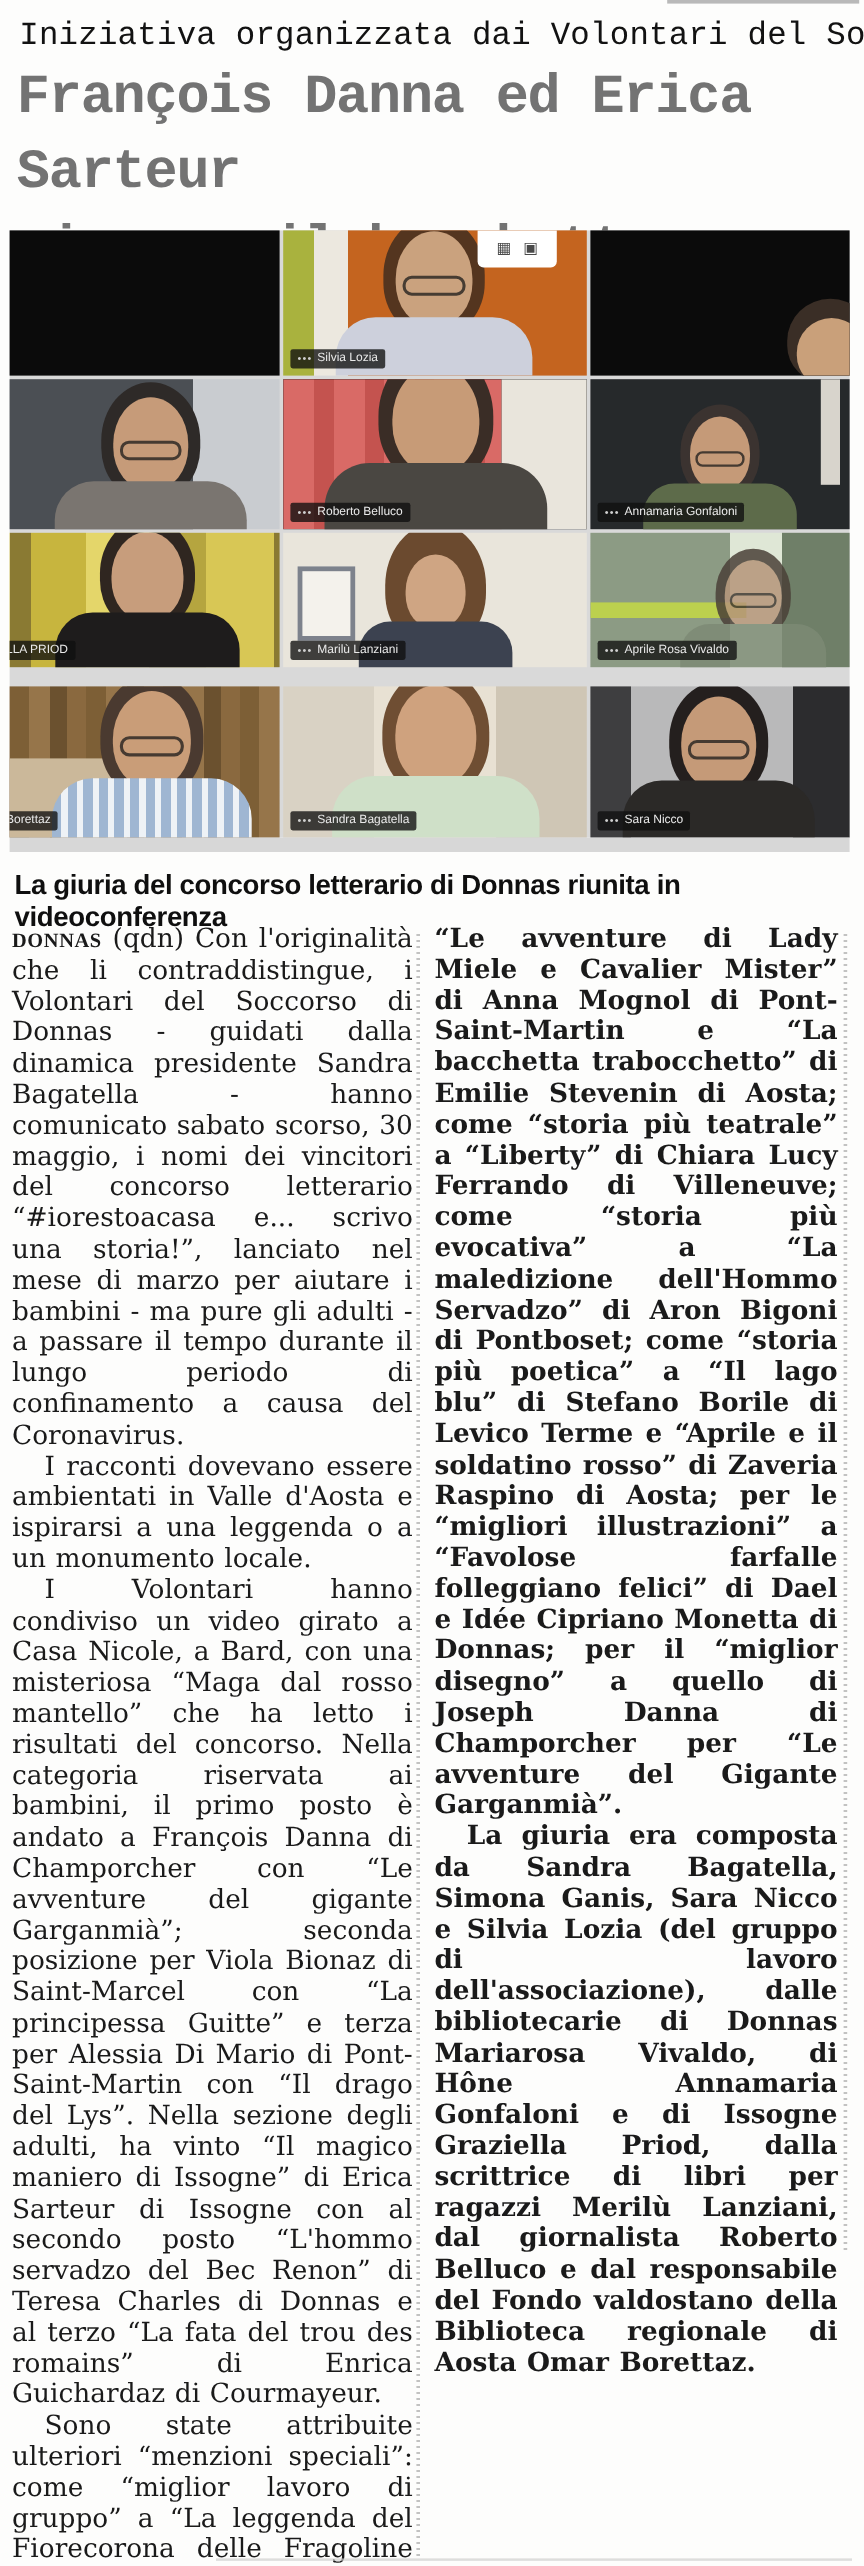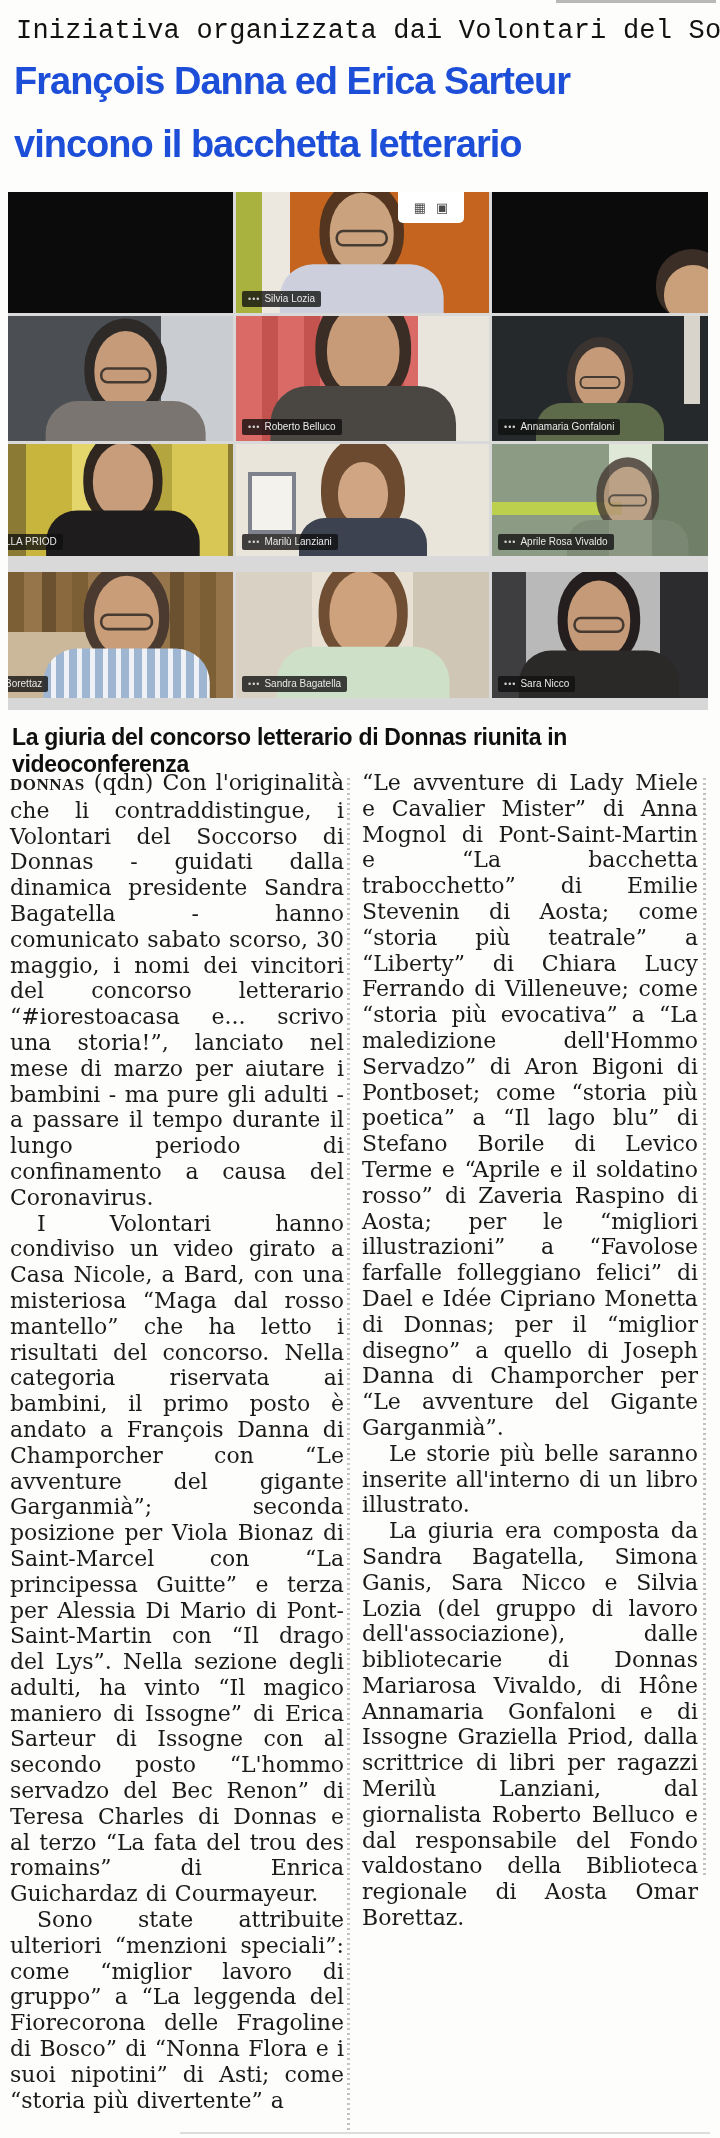--- a/index.html
+++ b/index.html
@@ -1,20 +1,20 @@
 <!DOCTYPE html>
 <html lang="it"><head>
 <meta charset="utf-8">
 <style>
   html,body{margin:0;padding:0;}
   body{width:720px;height:2138px;position:relative;background:#fdfdfc;font-family:"DejaVu Serif",serif;color:#161616;overflow:hidden;}
 
   
   .kicker{position:absolute;top:16px;left:16px;width:692px;font-family:Liberation Mono, monospace;font-size:27px;letter-spacing:.2px;color:#121212;white-space:nowrap;}
-  .headline{position:absolute;top:50px;left:14px;width:700px;font-family:Liberation Sans, sans-serif;font-weight:700;font-size:38px;line-height:63px;letter-spacing:-1px;color:#1d4ed8;}
+  .headline{position:absolute;top:50px;left:14px;width:700px;font-family:Liberation Mono, monospace;font-weight:700;font-size:46px;line-height:63px;letter-spacing:-1px;color:#737373;}
 
   
   .photo{position:absolute;top:192px;left:8px;width:700px;height:506px;background:#d9d9d9;}
   .tile{position:absolute;overflow:hidden;background:#0b0b0b;}
   
   .c1{left:0;width:225px;} .c2{left:228px;width:253px;} .c3{left:484px;width:216px;}
   .r1{top:0;height:121px;} .r2{top:124px;height:125px;} .r3{top:252px;height:112px;} .r4{top:380px;height:126px;}
 
   .bgA,.bgB{position:absolute;}
   .person{position:absolute;left:0;top:0;width:100%;height:100%;}
@@ -55,21 +55,21 @@
   .t-nicco .person{transform:scale(1.25);transform-origin:52% 100%;}
 
   .viewbox{position:absolute;left:390px;top:0;width:66px;height:31px;background:#fff;border-radius:0 0 5px 5px;display:flex;align-items:center;justify-content:center;gap:10px;font-size:13px;color:#4a4a4a;}
   .photo-strip{position:absolute;top:698px;left:8px;width:700px;height:12px;background:#d7d7d7;}
 
   .caption{position:absolute;top:724px;left:12px;width:700px;font-family:"Liberation Sans",sans-serif;font-weight:700;font-size:23px;letter-spacing:-.3px;color:#0f0f0f;}
 
   
   .col{position:absolute;top:770px;font-size:22px;line-height:25.8px;text-align:justify;color:#1a1a1a;word-spacing:1px;hyphens:auto;-webkit-hyphens:auto;}
   .col-left{left:10px;width:334px;}
-  .col-right{left:362px;width:336px;}
+  .col-right{left:362px;width:336px;font-weight:bold;}
   .para{margin:0;}
   .ind{text-indent:27px;}
   .lead-place{font-family:Liberation Serif, serif;font-weight:700;font-size:17px;letter-spacing:.5px;}
 
   
   .wstrip{position:absolute;width:3px;background:repeating-linear-gradient(180deg,rgba(60,60,60,.38) 0 2px,rgba(60,60,60,0) 2px 5px);opacity:.8;}
   .wstrip.l{left:347px;top:778px;height:1352px;}
   .wstrip.r{left:703px;top:778px;height:1100px;}
 
   .scan-artifact{position:absolute;left:556px;top:0;width:160px;height:3px;background:#b9b9b9;}
@@ -235,25 +235,25 @@
     <span>▣</span>
   </div>
 </div>
 
 <div class="photo-strip"></div>
 
 <div class="caption">La giuria del concorso letterario di Donnas riunita in videoconferenza</div>
 
 <div class="col col-left">
   <p class="para"><span class="lead-place">DONNAS</span> <span>(qdn)</span> <span>Con l'originalità che li contraddistingue, i Volontari del Soccorso di Donnas - guidati dalla dinamica presidente Sandra Bagatella - hanno comunicato sabato scorso, 30 maggio, i nomi dei vincitori del concorso letterario “#iorestoacasa e... scrivo una storia!”, lanciato nel mese di marzo per aiutare i bambini - ma pure gli adulti - a passare il tempo durante il lungo periodo di confinamento a causa del Coronavirus.</span></p>
+  <p class="para ind">I racconti dovevano essere ambientati in Valle d'Aosta e ispirarsi a una leggenda o a un monumento locale.</p>
   <p class="para ind">I Volontari hanno condiviso un video girato a Casa Nicole, a Bard, con una misteriosa “Maga dal rosso mantello” che ha letto i risultati del concorso. Nella categoria riservata ai bambini, il primo posto è andato a François Danna di Champorcher con “Le avventure del gigante Garganmià”; seconda posizione per Viola Bionaz di Saint-Marcel con “La principessa Guitte” e terza per Alessia Di Mario di Pont-Saint-Martin con “Il drago del Lys”. Nella sezione degli adulti, ha vinto “Il magico maniero di Issogne” di Erica Sarteur di Issogne con al secondo posto “L'hommo servadzo del Bec Renon” di Teresa Charles di Donnas e al terzo “La fata del trou des romains” di Enrica Guichardaz di Courmayeur.</p>
   <p class="para ind">Sono state attribuite ulteriori “menzioni speciali”: come “miglior lavoro di gruppo” a “La leggenda del Fiorecorona delle Fragoline di Bosco” di “Nonna Flora e i suoi nipotini” di Asti; come “storia più divertente” a</p>
 </div>
 
 <div class="col col-right">
   <p class="para">“Le avventure di Lady Miele e Cavalier Mister” di Anna Mognol di Pont-Saint-Martin e “La bacchetta trabocchetto” di Emilie Stevenin di Aosta; come “storia più teatrale” a “Liberty” di Chiara Lucy Ferrando di Villeneuve; come “storia più evocativa” a “La maledizione dell'Hommo Servadzo” di Aron Bigoni di Pontboset; come “storia più poetica” a “Il lago blu” di Stefano Borile di Levico Terme e “Aprile e il soldatino rosso” di Zaveria Raspino di Aosta; per le “migliori illustrazioni” a “Favolose farfalle folleggiano felici” di Dael e Idée Cipriano Monetta di Donnas; per il “miglior disegno” a quello di Joseph Danna di Champorcher per “Le avventure del Gigante Garganmià”.</p>
-  <p class="para ind">Le storie più belle saranno inserite all'interno di un libro illustrato.</p>
   <p class="para ind">La giuria era composta da Sandra Bagatella, Simona Ganis, Sara Nicco e Silvia Lozia (del gruppo di lavoro dell'associazione), dalle bibliotecarie di Donnas Mariarosa Vivaldo, di Hône Annamaria Gonfaloni e di Issogne Graziella Priod, dalla scrittrice di libri per ragazzi Merilù Lanziani, dal giornalista Roberto Belluco e dal responsabile del Fondo valdostano della Biblioteca regionale di Aosta Omar Borettaz.</p>
 </div>
 
 <div class="wstrip l"></div>
 <div class="wstrip r"></div>
 <div class="scan-bottom"></div>
 
 </body></html>

